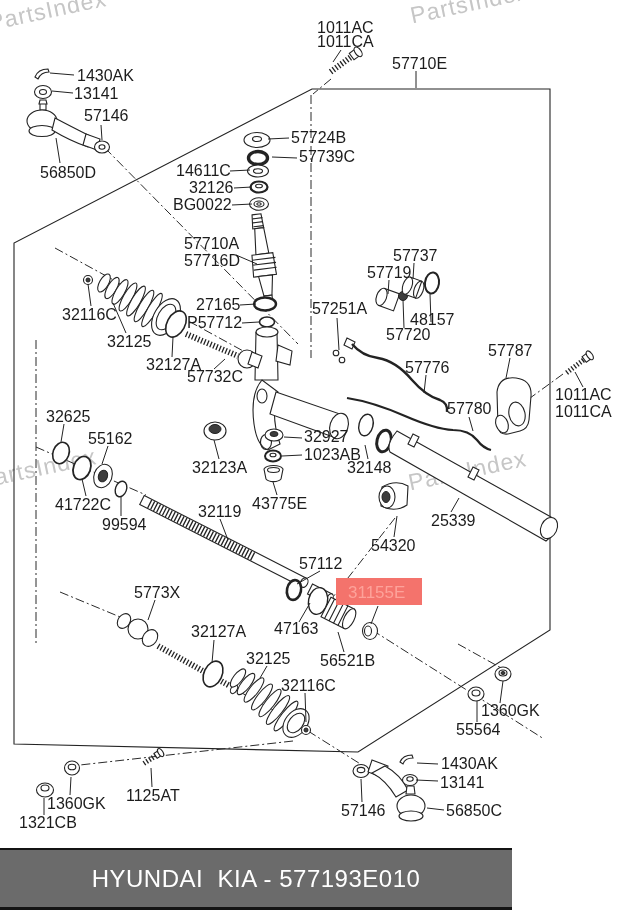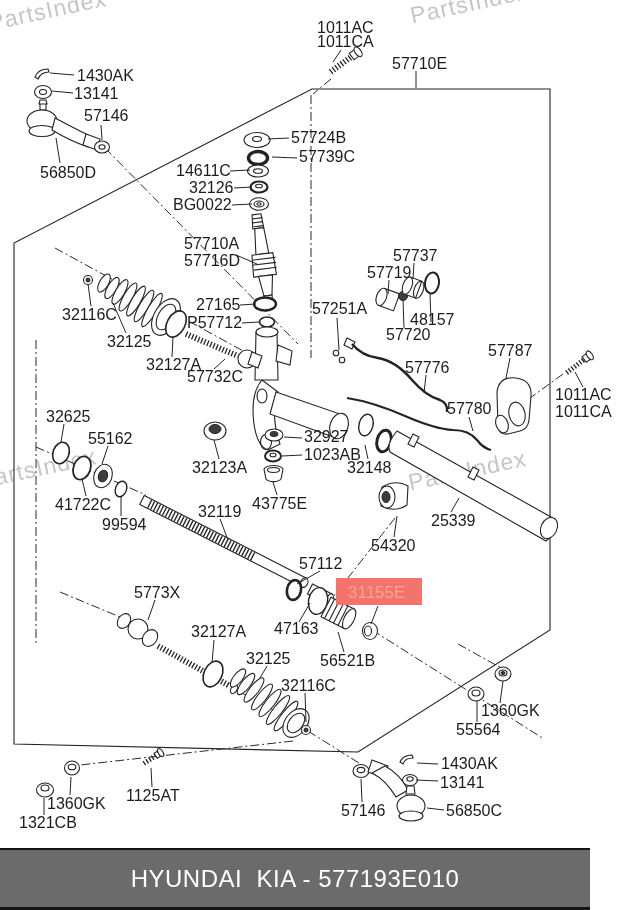--- a/index.html
+++ b/index.html
@@ -9,21 +9,21 @@
   .p{stroke:#232323;fill:none;stroke-width:1.1;}
   .pf{fill:#ffffff;stroke:#232323;stroke-width:1.1;}
   .dk{fill:#3d3d3d;stroke:#232323;stroke-width:1;}
   .dash{stroke:#2a2a2a;stroke-width:1;fill:none;stroke-dasharray:9 3 2 3;}
   .leader{stroke:#232323;stroke-width:1;fill:none;}
   .thr{stroke:#232323;fill:none;stroke-dasharray:1.3 2;}
   .lbl{font:16px "Liberation Sans",sans-serif;fill:#1c1c1c;}
   .hlbl{font:17px "Liberation Sans",sans-serif;}
   .wm{position:absolute;color:#c6c6c6;font-size:23px;letter-spacing:1px;
       transform:rotate(-12deg);transform-origin:left top;white-space:pre;user-select:none;}
-  #footer{position:absolute;left:0;top:848px;width:590px;height:57px;background:#6b6b6b;
+  #footer{position:absolute;left:0;top:848px;width:512px;height:57px;background:#6b6b6b;
           border-top:2px solid #141414;border-bottom:3px solid #141414;
           display:flex;align-items:center;justify-content:center;gap:36px;}
   #footer span{color:#fff;font-size:24px;letter-spacing:0.5px;white-space:pre;}
 </style>
 </head>
 <body>
 
 <div id="stage">
 
   <div class="wm" style="left:-14px;top:10px;">PartsIndex</div>

